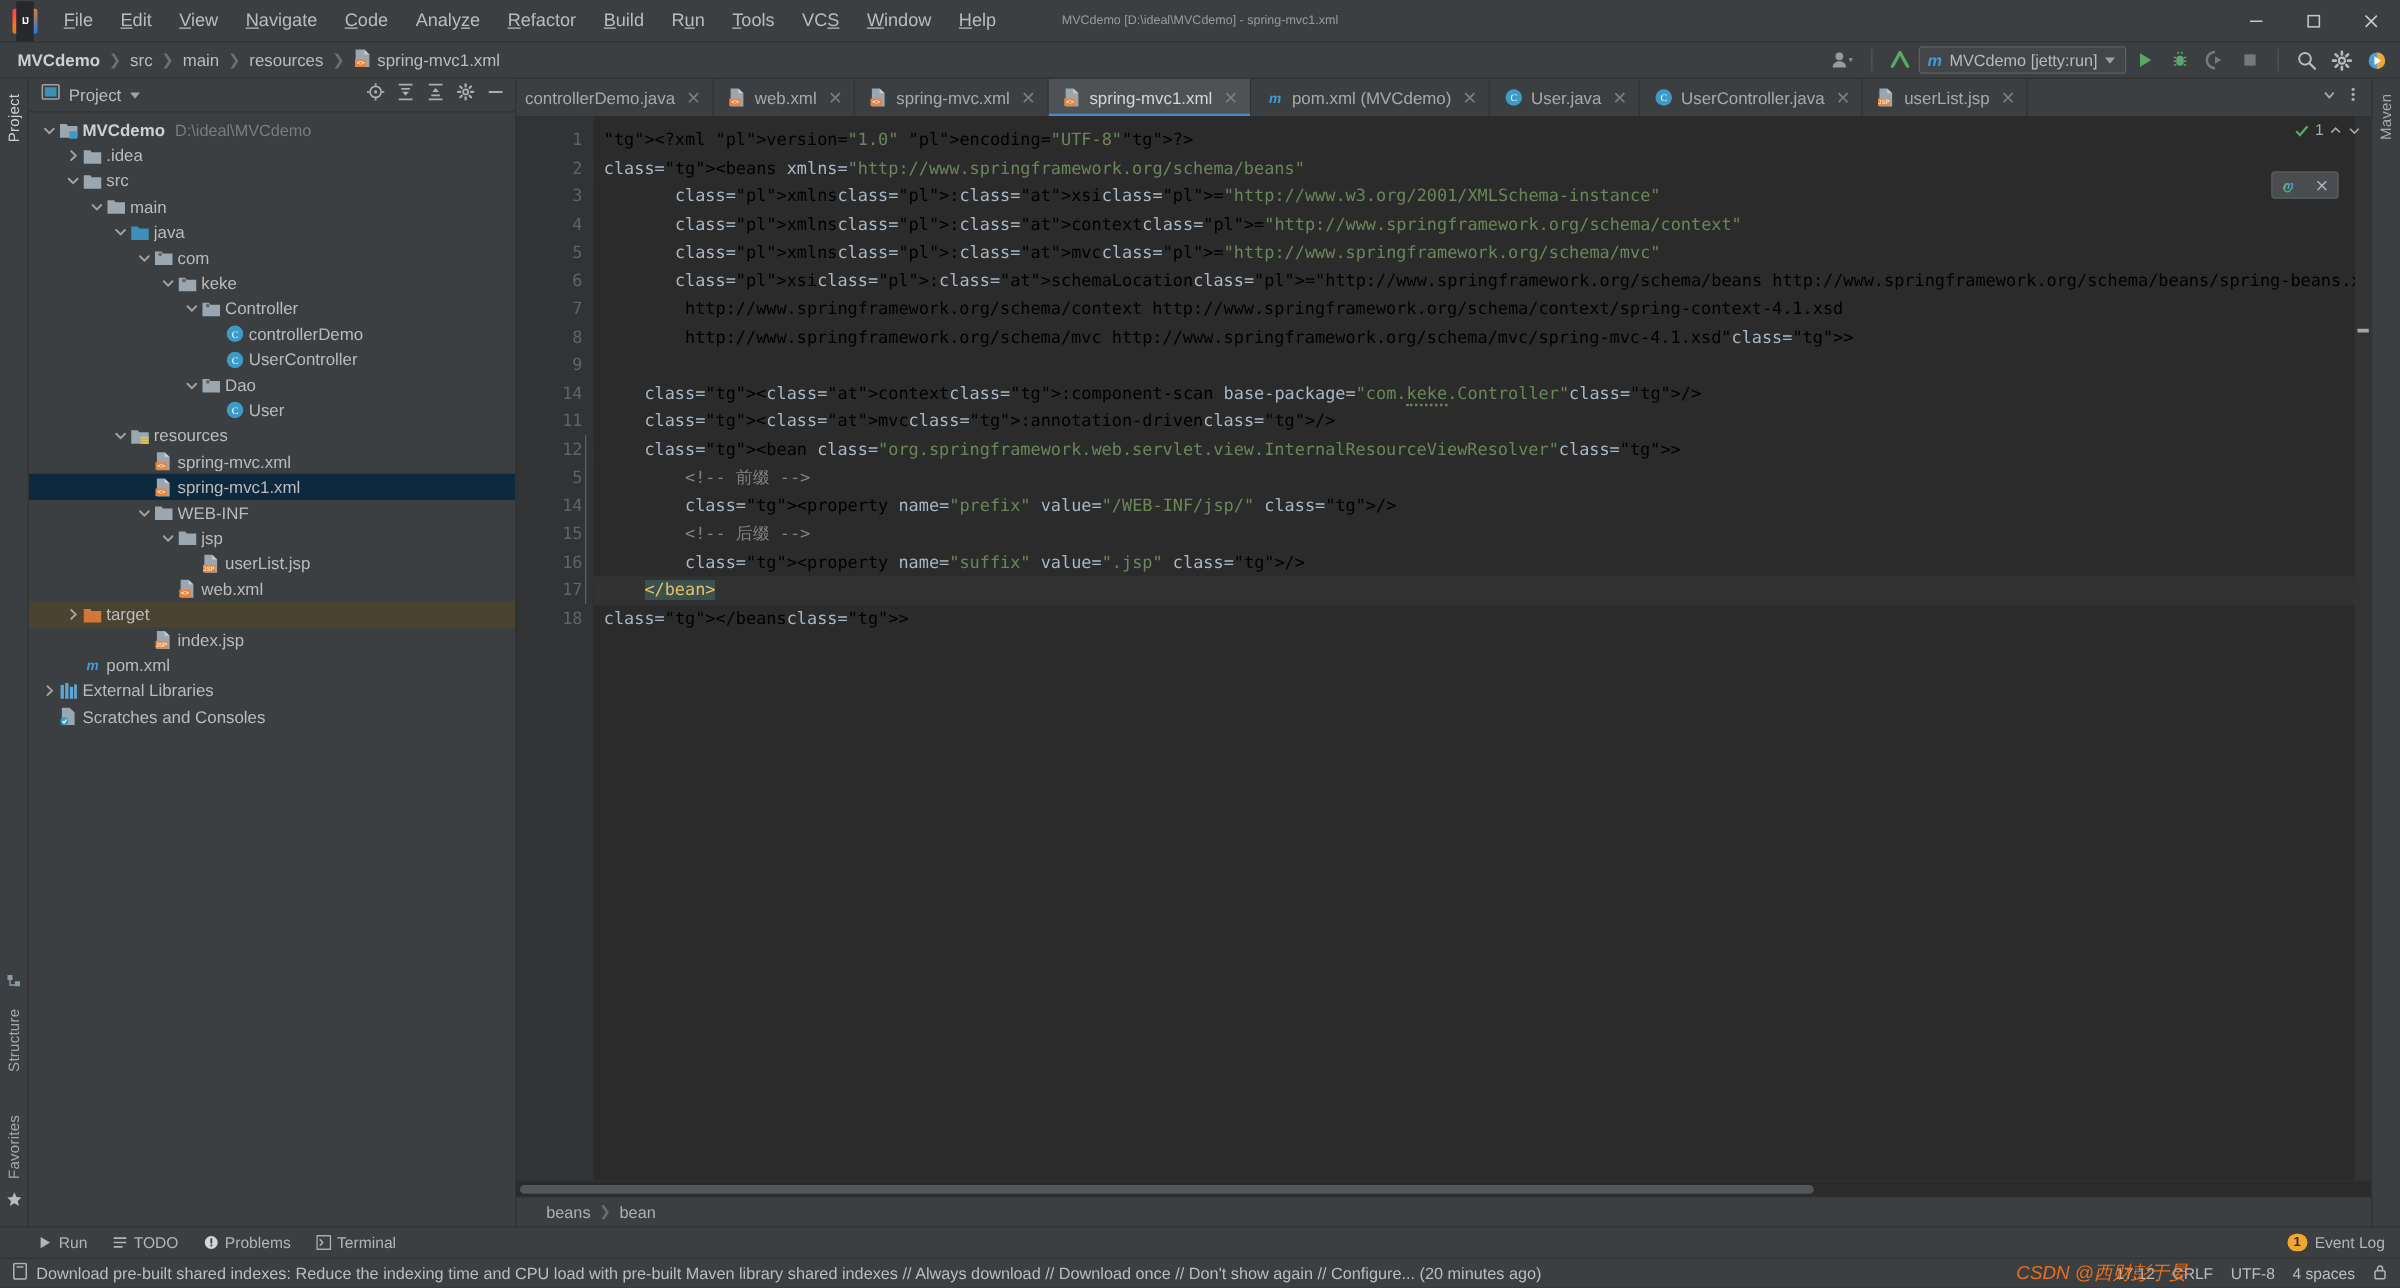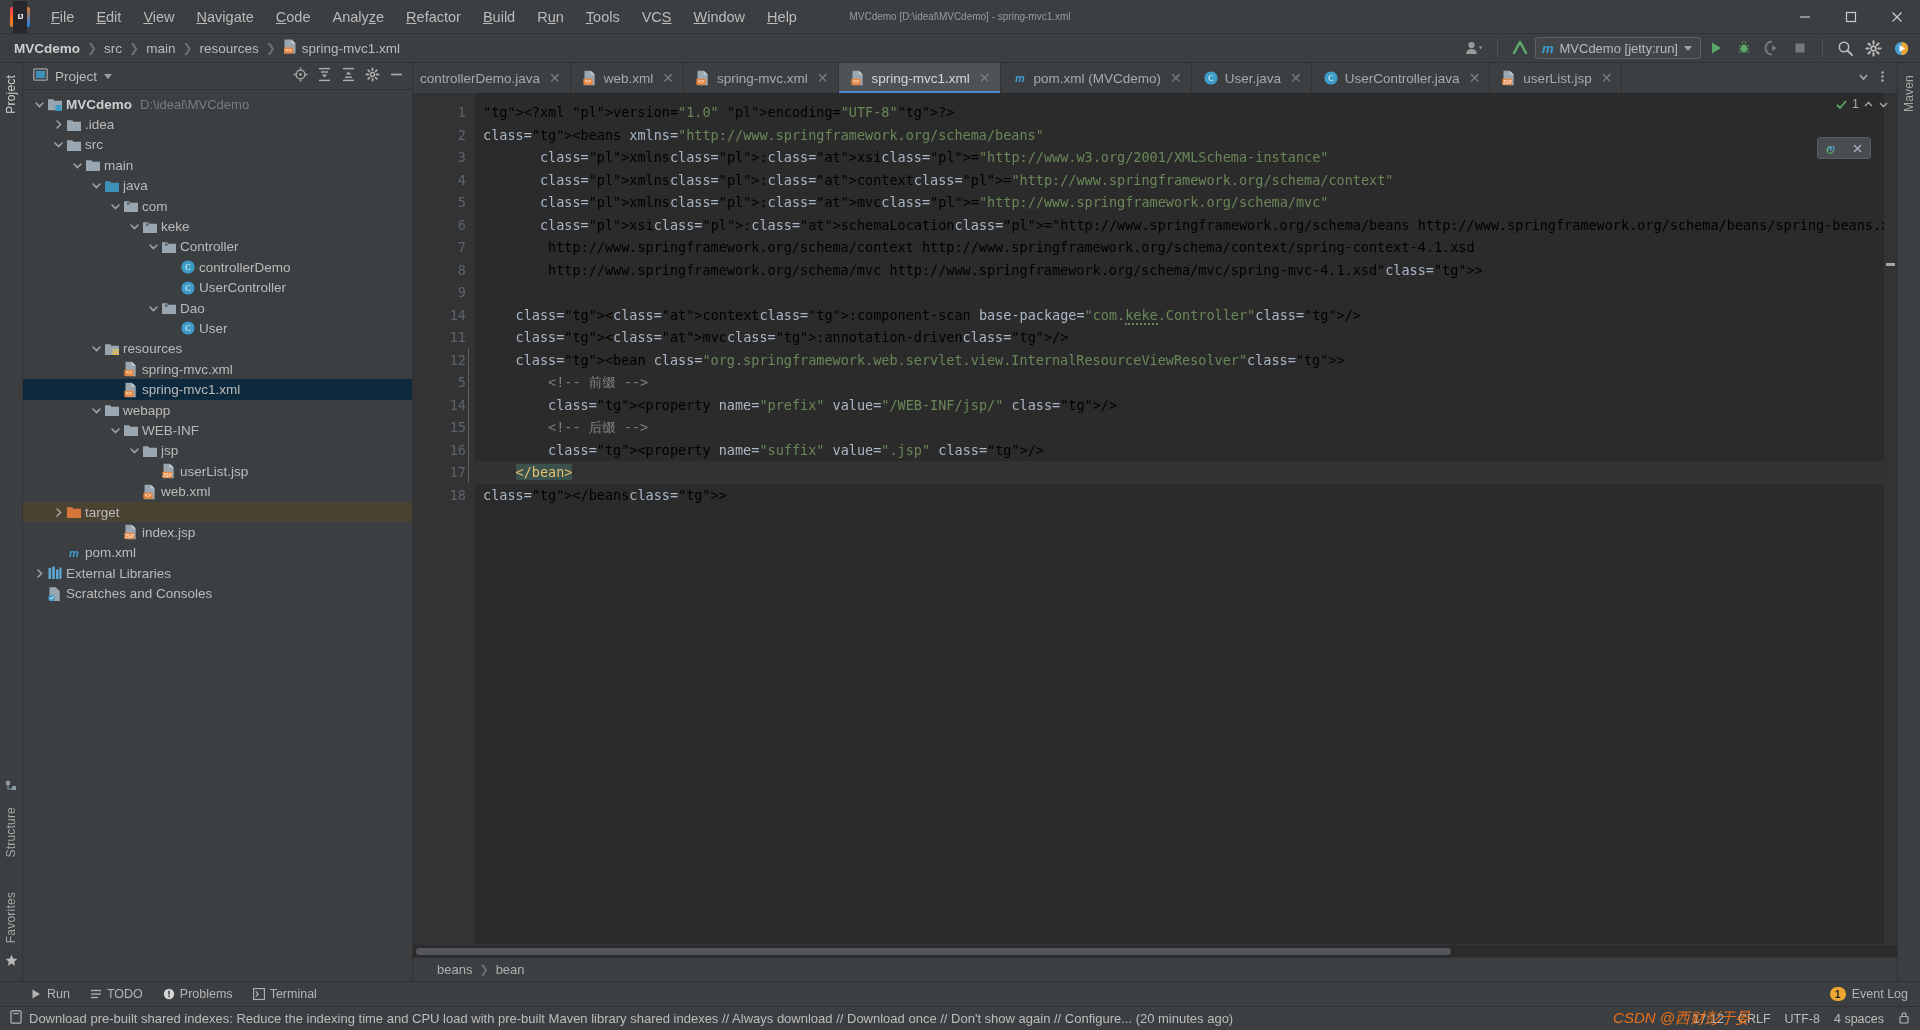--- a/index.html
+++ b/index.html
@@ -645,34 +645,20 @@
             <span class="arrow"></span>
             <span class="nicon">
               <svg width="16" height="16" viewBox="0 0 16 16">
                 <path d="M2.5 0.8h6.2l4 3.8v10.6H2.5z" fill="#9aa7b0"></path>
                 <path d="M8.7 0.8v3.8h4z" fill="#c3ccd3"></path>
                 <rect x="1.4" y="8.8" width="9.2" height="6" fill="#e8843c"></rect>
                 <text x="6" y="13.4" font-size="5.4" fill="#fff" text-anchor="middle" font-family="DejaVu Sans Mono, monospace">&lt;&gt;</text>
               </svg>
             </span>
             <span class="ntext">spring-mvc1.xml</span>
-          </div>
-          <div class="node">
-            <span style="width:67px;flex:none"></span>
-            <span class="arrow">
-              <svg width="11" height="11" viewBox="0 0 11 11">
-                <path d="M2 4 L5.5 7.6 L9 4" fill="none" stroke="#a3a3a3" stroke-width="1.5" stroke-linecap="round"></path>
-              </svg>
-            </span>
-            <span class="nicon">
-              <svg width="16" height="16" viewBox="0 0 16 16">
-                <path d="M1 3.2h5.2l1.2 1.6H15v9.2H1z" fill="#9aa7b0"></path>
-              </svg>
-            </span>
-            <span class="ntext">webapp</span>
           </div>
           <div class="node">
             <span style="width:86px;flex:none"></span>
             <span class="arrow">
               <svg width="11" height="11" viewBox="0 0 11 11">
                 <path d="M2 4 L5.5 7.6 L9 4" fill="none" stroke="#a3a3a3" stroke-width="1.5" stroke-linecap="round"></path>
               </svg>
             </span>
             <span class="nicon">
               <svg width="16" height="16" viewBox="0 0 16 16">

